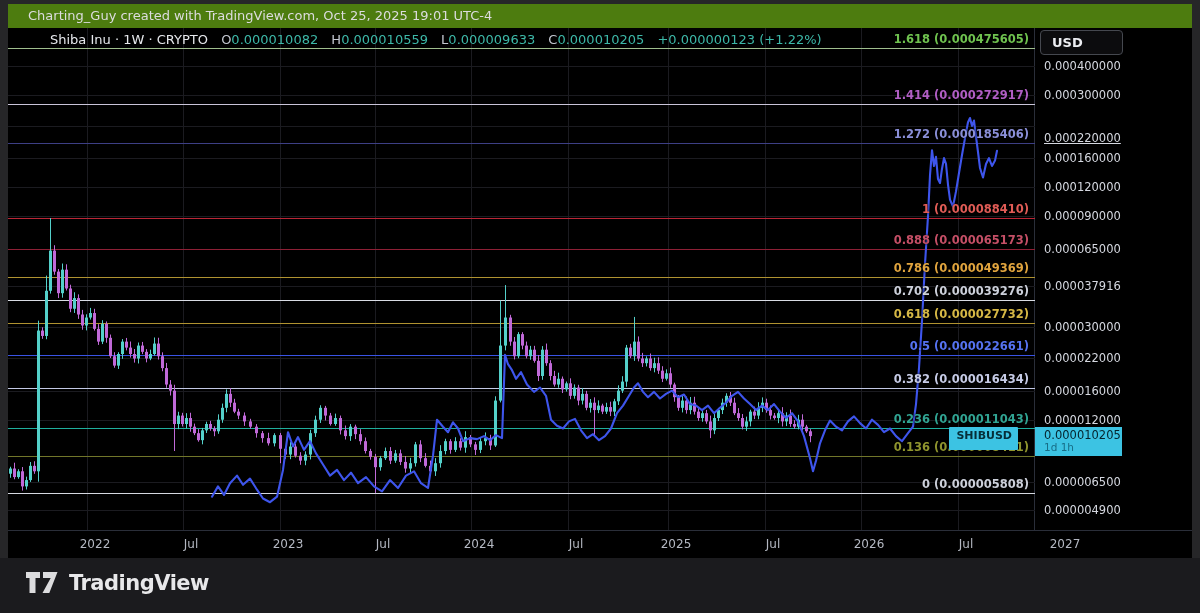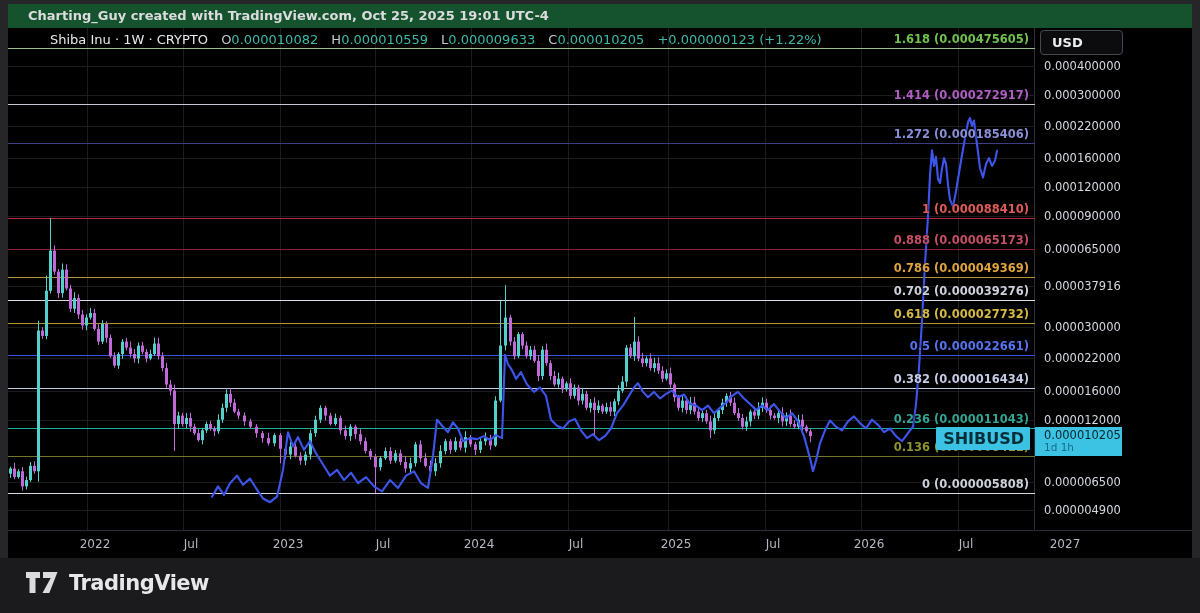--- a/index.html
+++ b/index.html
@@ -1,31 +1,31 @@
 <!DOCTYPE html>
 <html><head>
 <meta charset="utf-8">
 <style>
   html,body{margin:0;padding:0;background:#262628;width:1200px;height:613px;overflow:hidden;
     font-family:"DejaVu Sans","Liberation Sans",sans-serif;-webkit-font-smoothing:antialiased;}
   .frame{width:1184px;height:613px;padding:4px 8px 0 8px;box-sizing:content-box;position:relative;}
-  .topbar{height:24px;line-height:24px;background:#14532d;color:#dcdcde;font-size:13px;font-weight:700;
+  .topbar{height:24px;line-height:24px;background:#4d7c0f;color:#dcdcde;font-size:13px;font-weight:400;
     padding-left:20px;white-space:nowrap;}
   .main{position:relative;height:502px;background:#000;display:flex;}
   .plot{position:relative;width:1027px;height:502px;background:#000;border-right:1px solid #2a2e39;box-sizing:border-box;}
   .plot svg{position:absolute;left:0;top:0;}
   .legend{position:absolute;left:42px;top:4px;height:18px;font-size:13px;color:#e6e8ec;white-space:nowrap;z-index:6;}
   .legend .dim{color:#e6e8ec;}
   .legend .letter{color:#c3c7d0;margin-left:9px;}
   .legend .val{color:#3db8a8;}
   .legend .chg{color:#3db8a8;margin-left:9px;}
   .fiblabel{position:absolute;right:5px;font-size:11.5px;font-weight:600;white-space:nowrap;z-index:3;
     text-shadow:0 0 3px #000;}
-  .symtag{position:absolute;right:4px;z-index:5;font-size:16px;font-weight:700;color:#062e38;
-    padding:2px 6px 2px 7px;border-radius:1px;}
+  .symtag{position:absolute;right:16px;z-index:5;font-size:11px;font-weight:700;color:#062e38;
+    padding:2px 6px 8px 7px;border-radius:1px;}
   .paxis{position:relative;width:87px;height:502px;background:#000;font-size:11.5px;color:#d5d8e0;}
   .usdbtn{position:absolute;left:5px;top:2px;width:70px;height:23px;line-height:23px;border:1px solid #45484f;
     border-radius:4px;background:#0c0c0e;color:#eceef2;font-size:13px;font-weight:700;padding-left:11px;}
   .ptick{position:absolute;left:9px;height:13px;line-height:13px;white-space:nowrap;}
   .ptag{position:absolute;left:0;width:87px;z-index:6;padding:2px 0 3px 9px;box-sizing:border-box;}
   .ptag .p{font-size:11.5px;color:#05232c;line-height:13px;}
   .ptag .cd{font-size:10.5px;color:#176d86;line-height:11px;}
   .taxis{position:relative;height:28px;background:#000;border-top:1px solid #2a2e39;width:1184px;box-sizing:border-box;}
   .ttick{position:absolute;top:6px;transform:translateX(-50%);font-size:12px;color:#b4b8c2;white-space:nowrap;text-align:center;}
   .brandbar{height:55px;margin:0 -8px;background:#1b1b1e;position:relative;}
@@ -491,21 +491,21 @@
           <div class="fiblabel" style="top: 448.5px; color: rgb(204, 208, 218);">0 (0.000005808)</div>
         </div>
       <div class="symtag" id="symTag" style="top: 399px; background: rgb(60, 195, 227);">SHIBUSD</div>
     </div>
 
     <div class="paxis">
       <div class="usdbtn">USD</div>
       <div id="pticks">
           <div class="ptick" style="top: 32px;">0.000400000</div>
           <div class="ptick" style="top: 61px;">0.000300000</div>
-          <div class="ptick" style="top: 92px;">0.000220000</div>
+          <div class="ptick" style="top: 104px; text-decoration: underline;">0.000220000</div>
           <div class="ptick" style="top: 124px;">0.000160000</div>
           <div class="ptick" style="top: 153px;">0.000120000</div>
           <div class="ptick" style="top: 182px;">0.000090000</div>
           <div class="ptick" style="top: 215px;">0.000065000</div>
           <div class="ptick" style="top: 252px;">0.000037916</div>
           <div class="ptick" style="top: 293px;">0.000030000</div>
           <div class="ptick" style="top: 324px;">0.000022000</div>
           <div class="ptick" style="top: 357px;">0.000016000</div>
           <div class="ptick" style="top: 386px;">0.000012000</div>
           <div class="ptick" style="top: 448px;">0.000006500</div>

